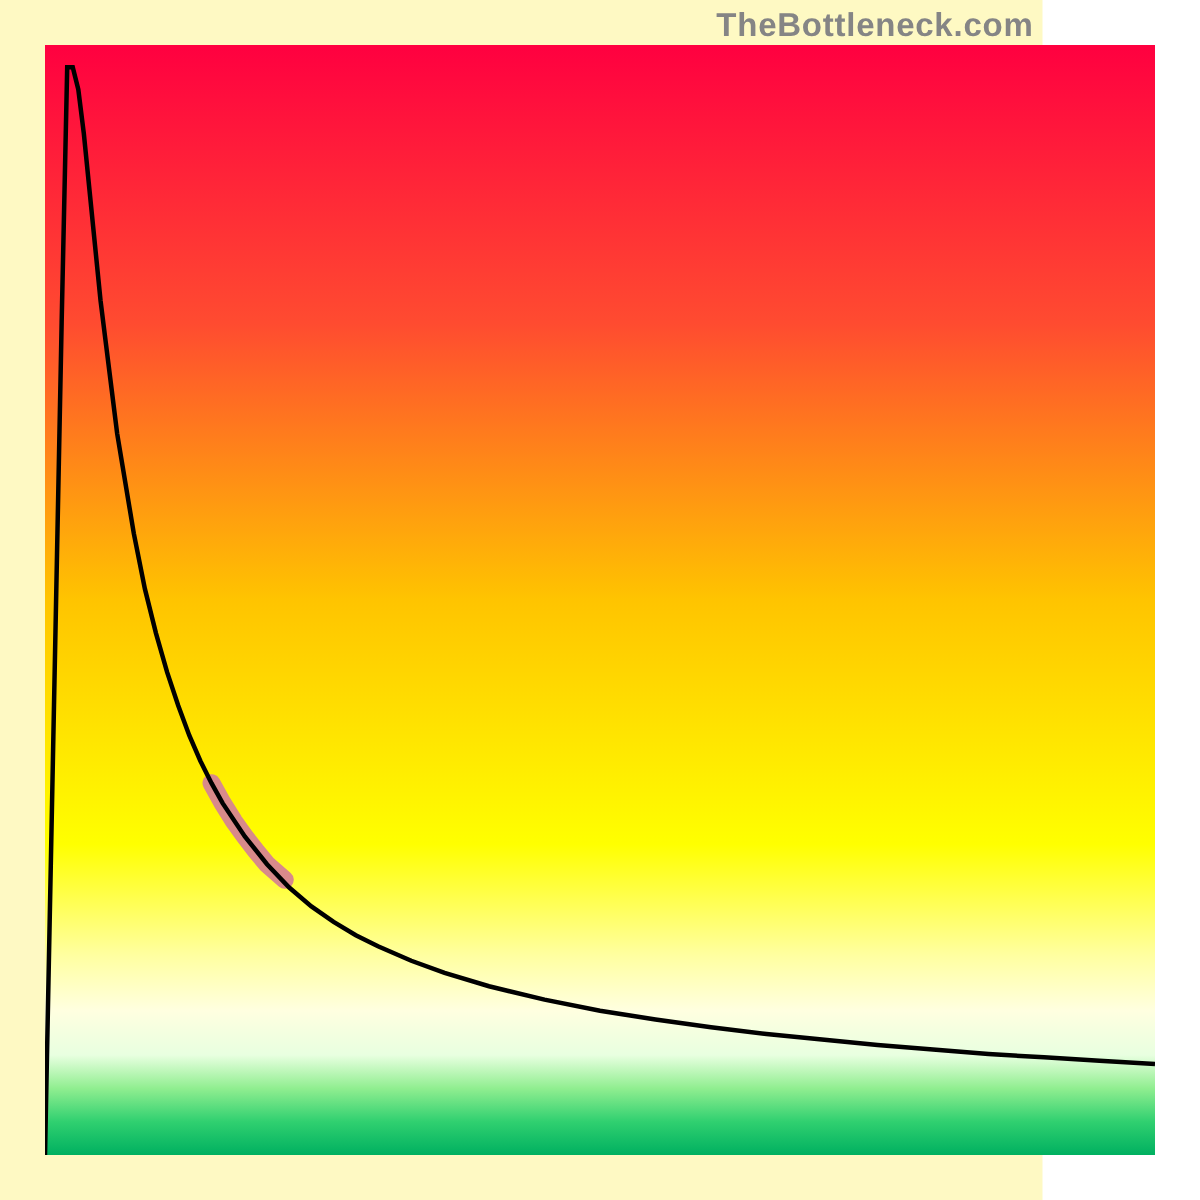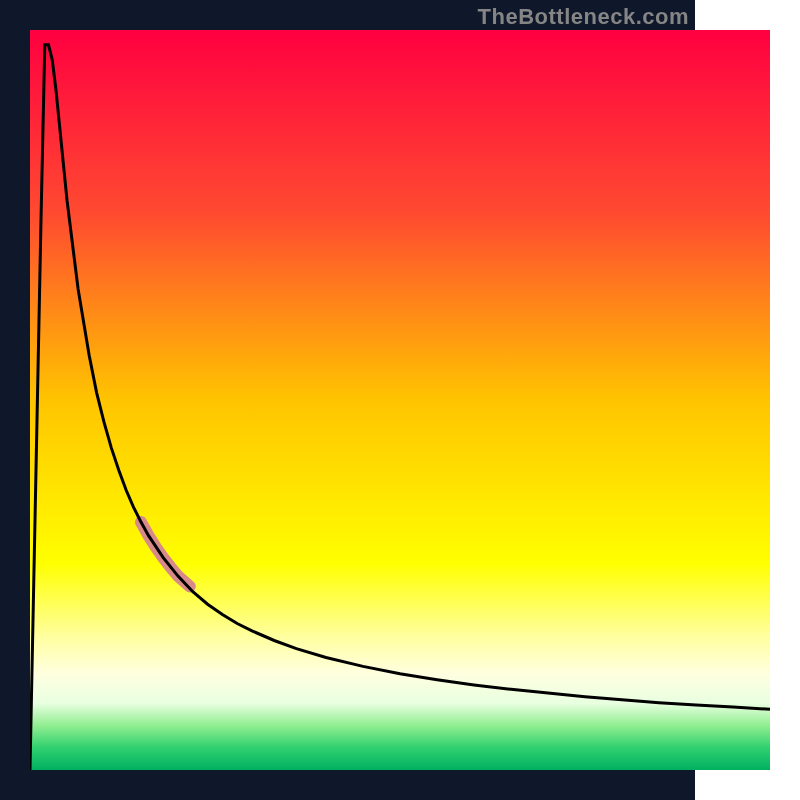--- a/index.html
+++ b/index.html
@@ -1,16 +1,16 @@
 <!DOCTYPE html>
 <html><head>
 <meta charset="utf-8">
 <style>
   html,body{margin:0;padding:0;width:800px;height:800px;overflow:hidden;font-family:Arial,Helvetica,sans-serif}
-  .frame{position:relative;width:695px;height:800px;background:#0f172a}
+  .frame{position:relative;width:695px;height:800px;background:#fef9c3}
   .plot{position:absolute;left:30px;top:30px;width:740px;height:740px;overflow:hidden}
   .attribution{position:absolute;top:4px;right:6px;font-size:22px;font-weight:700;color:#858585;letter-spacing:.5px;user-select:none}
   svg{display:block}
 </style>
 </head>
 <body>
 
 <div class="frame">
   <div class="plot">
     <svg width="740" height="740" viewBox="0 0 740 740">

